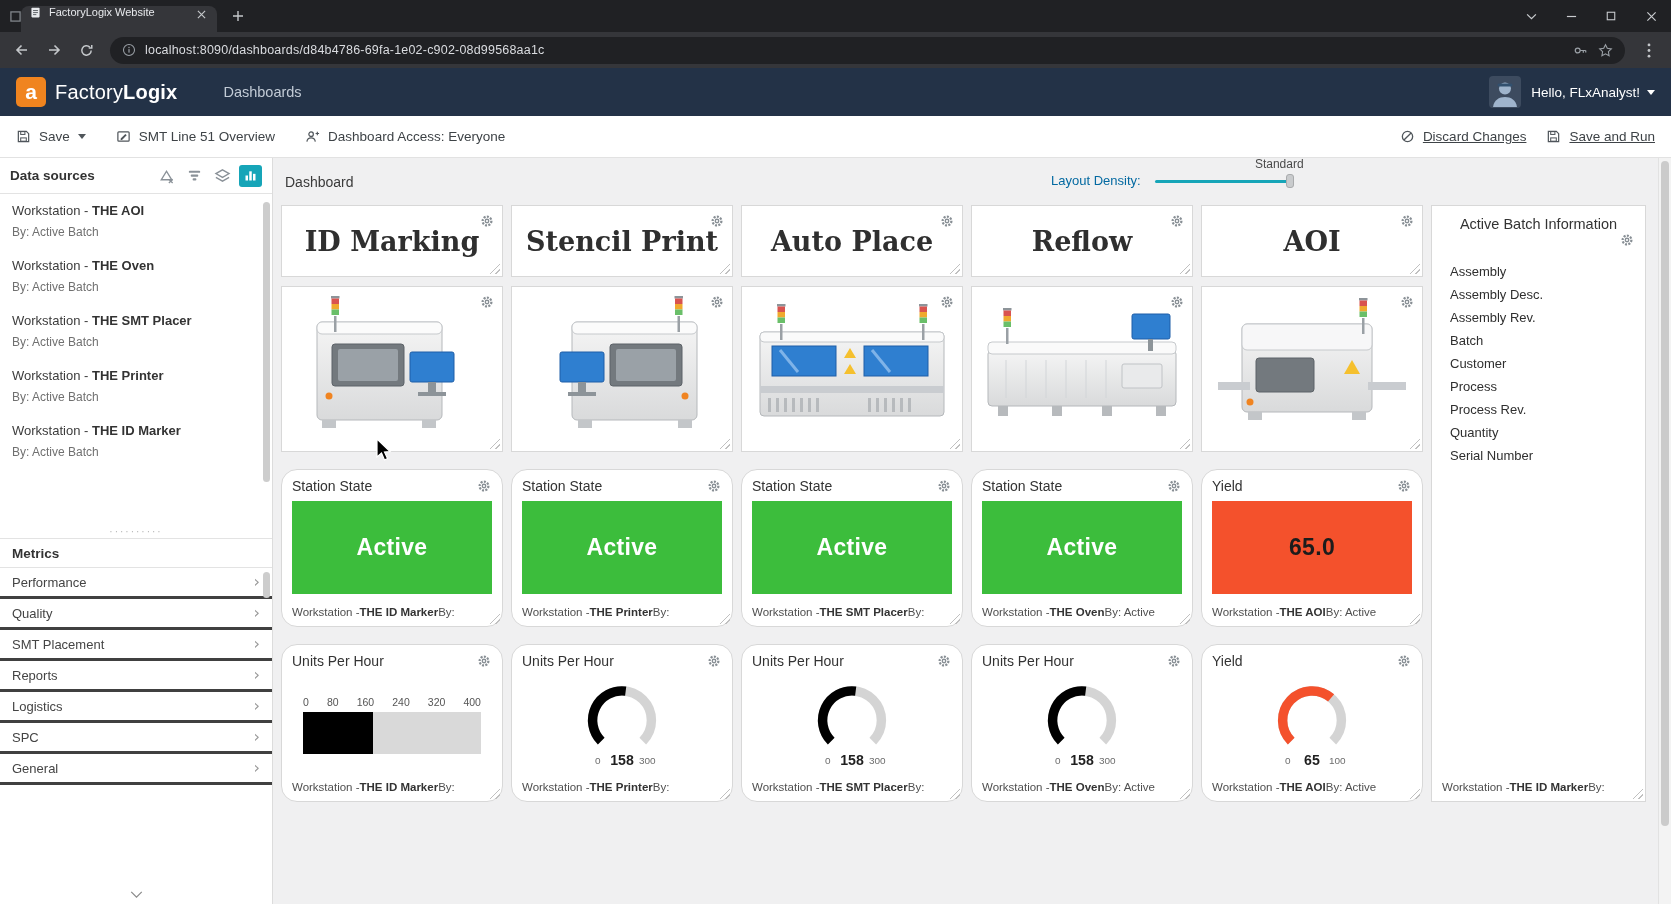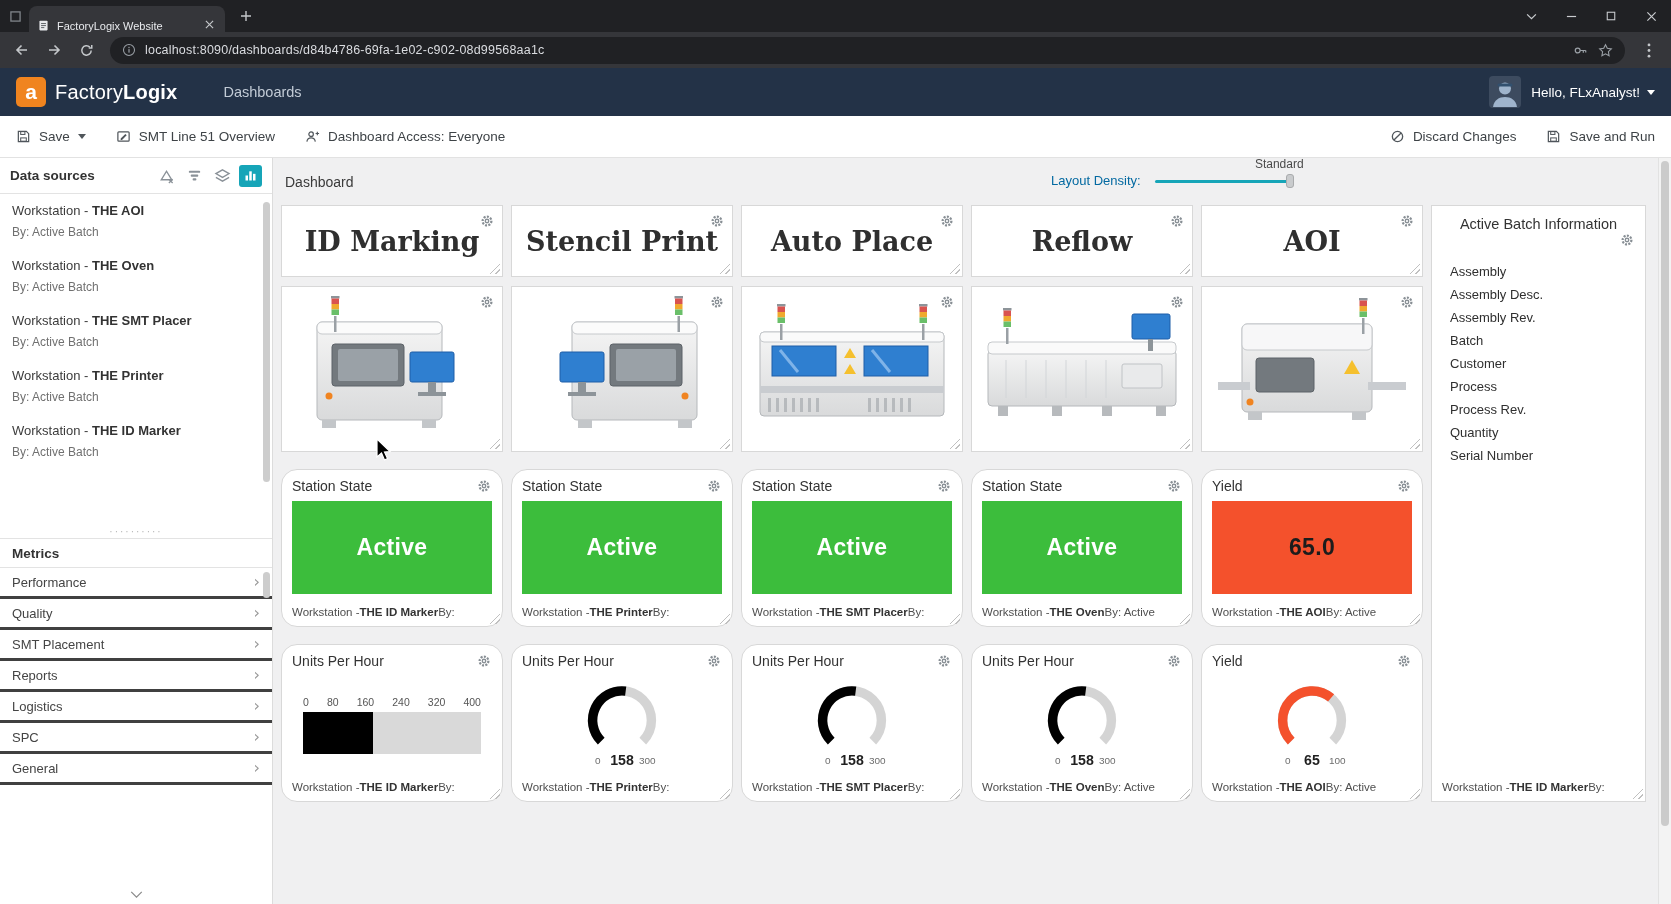--- a/index.html
+++ b/index.html
@@ -3,22 +3,22 @@
 <meta charset="utf-8">
 <style>
   *{box-sizing:border-box;margin:0;padding:0;}
   html,body{width:1671px;height:904px;}
   body{position:relative;overflow:hidden;font-family:"Liberation Sans","DejaVu Sans",sans-serif;background:#f0f0f1;
        --accent:#16a5b8;--navy:#233247;--orange:#f0841f;}
   svg{display:block;}
   
   .titlebar{height:32px;background:#202124;display:flex;align-items:center;color:#dfe1e5;}
   .win-icon{margin-left:10px;opacity:.8;}
-  .tab{width:196px;height:26px;margin-top:6px;margin-left:8px;background:#35363a;border-radius:8px 8px 0 0;
-       display:flex;align-items:flex-end;padding:0 8px;gap:7px;font-size:11px;color:#e8eaed;}
+  .tab{width:196px;height:26px;margin-top:6px;background:#35363a;border-radius:8px 8px 0 0;
+       display:flex;align-items:flex-start;padding:0 8px;gap:7px;font-size:11px;color:#e8eaed;}
   .tab-title{flex:1;white-space:nowrap;overflow:hidden;}
   .tab-close{width:16px;height:16px;display:flex;align-items:center;justify-content:center;border-radius:50%;}
   .newtab{width:26px;height:26px;margin-left:8px;display:flex;align-items:center;justify-content:center;}
   .win-controls{margin-left:auto;display:flex;height:32px;}
   .win-btn{width:40px;height:32px;display:flex;align-items:center;justify-content:center;color:#c9cccf;}
   .navbar{height:36px;background:#35363a;display:flex;align-items:center;padding:0 8px;gap:4px;}
   .nav-btn{width:28px;height:28px;border-radius:50%;display:flex;align-items:center;justify-content:center;}
   .omnibox{flex:1;height:27px;background:#202124;border-radius:14px;display:flex;align-items:center;
            padding:0 12px;gap:9px;color:#dadce0;font-size:12.5px;margin:0 6px;}
   .omni-url{flex:1;white-space:nowrap;overflow:hidden;letter-spacing:.2px;}
@@ -32,21 +32,21 @@
   .appnav{margin-left:46px;color:#c2cbd6;font-size:14.5px;}
   .appbar-right{margin-left:auto;display:flex;align-items:center;gap:10px;}
   .avatar{width:32px;height:32px;border-radius:4px;overflow:hidden;}
   .greeting{font-size:13.5px;display:flex;align-items:center;gap:7px;}
   .caret-down{width:0;height:0;border-left:4px solid transparent;border-right:4px solid transparent;
               border-top:5px solid currentColor;display:inline-block;}
   
   .toolbar{height:42px;background:#fff;border-bottom:1px solid #e2e2e2;display:flex;align-items:center;
            padding:0 16px;gap:30px;color:#3e4347;font-size:13.5px;}
   .tool-item{display:flex;align-items:center;gap:8px;white-space:nowrap;}
-  .toolbar-right{margin-left:auto;display:flex;gap:30px;}
+  .toolbar-right{margin-left:auto;display:flex;gap:20px;text-decoration:underline;}
   .ti{width:15px;height:15px;color:#50565b;}
   
   .shell{display:flex;height:746px;}
   .sidebar{width:273px;background:#fff;border-right:1px solid #dcdcdc;position:relative;display:flex;flex-direction:column;}
   .ds-head{height:36px;display:flex;align-items:center;padding:0 10px;border-bottom:1px solid #e3e3e3;}
   .ds-title{font-size:13.5px;font-weight:bold;color:#333;flex:1;}
   .ds-icons{display:flex;gap:5px;}
   .ds-icon{width:23px;height:22px;display:flex;align-items:center;justify-content:center;border-radius:3px;}
   .ds-icon.active{background:var(--accent);}
   .ds-list{height:330px;}

